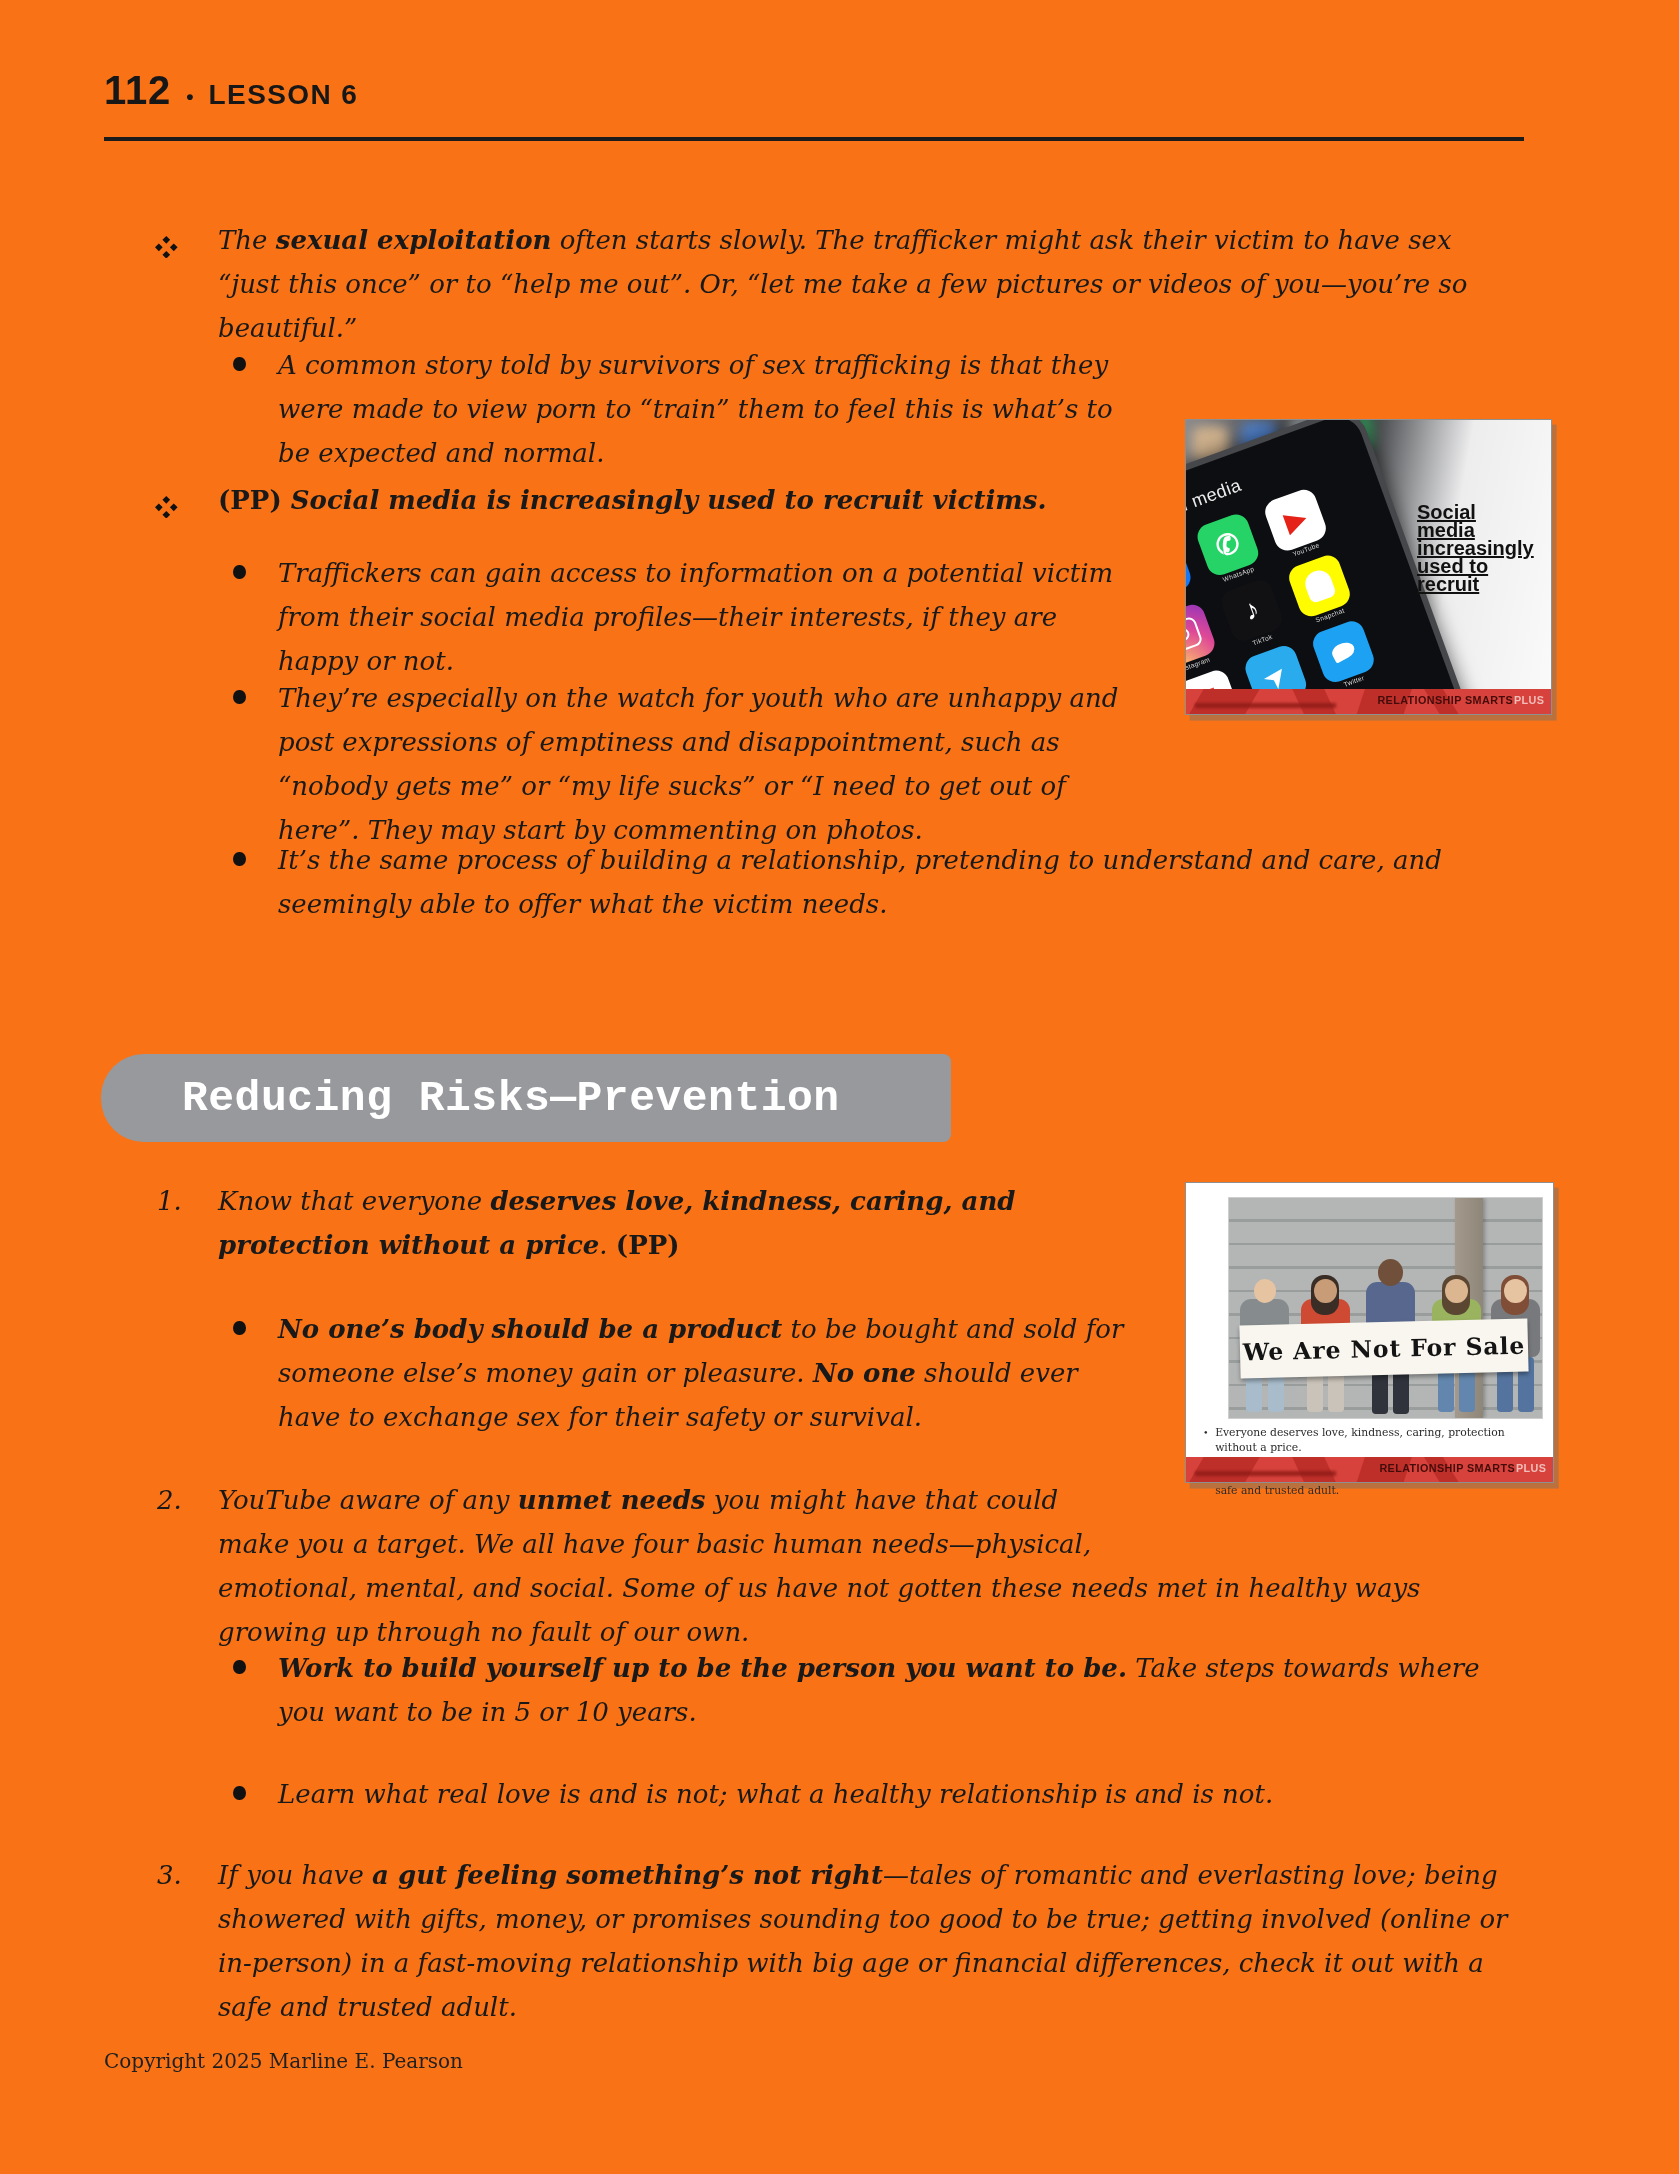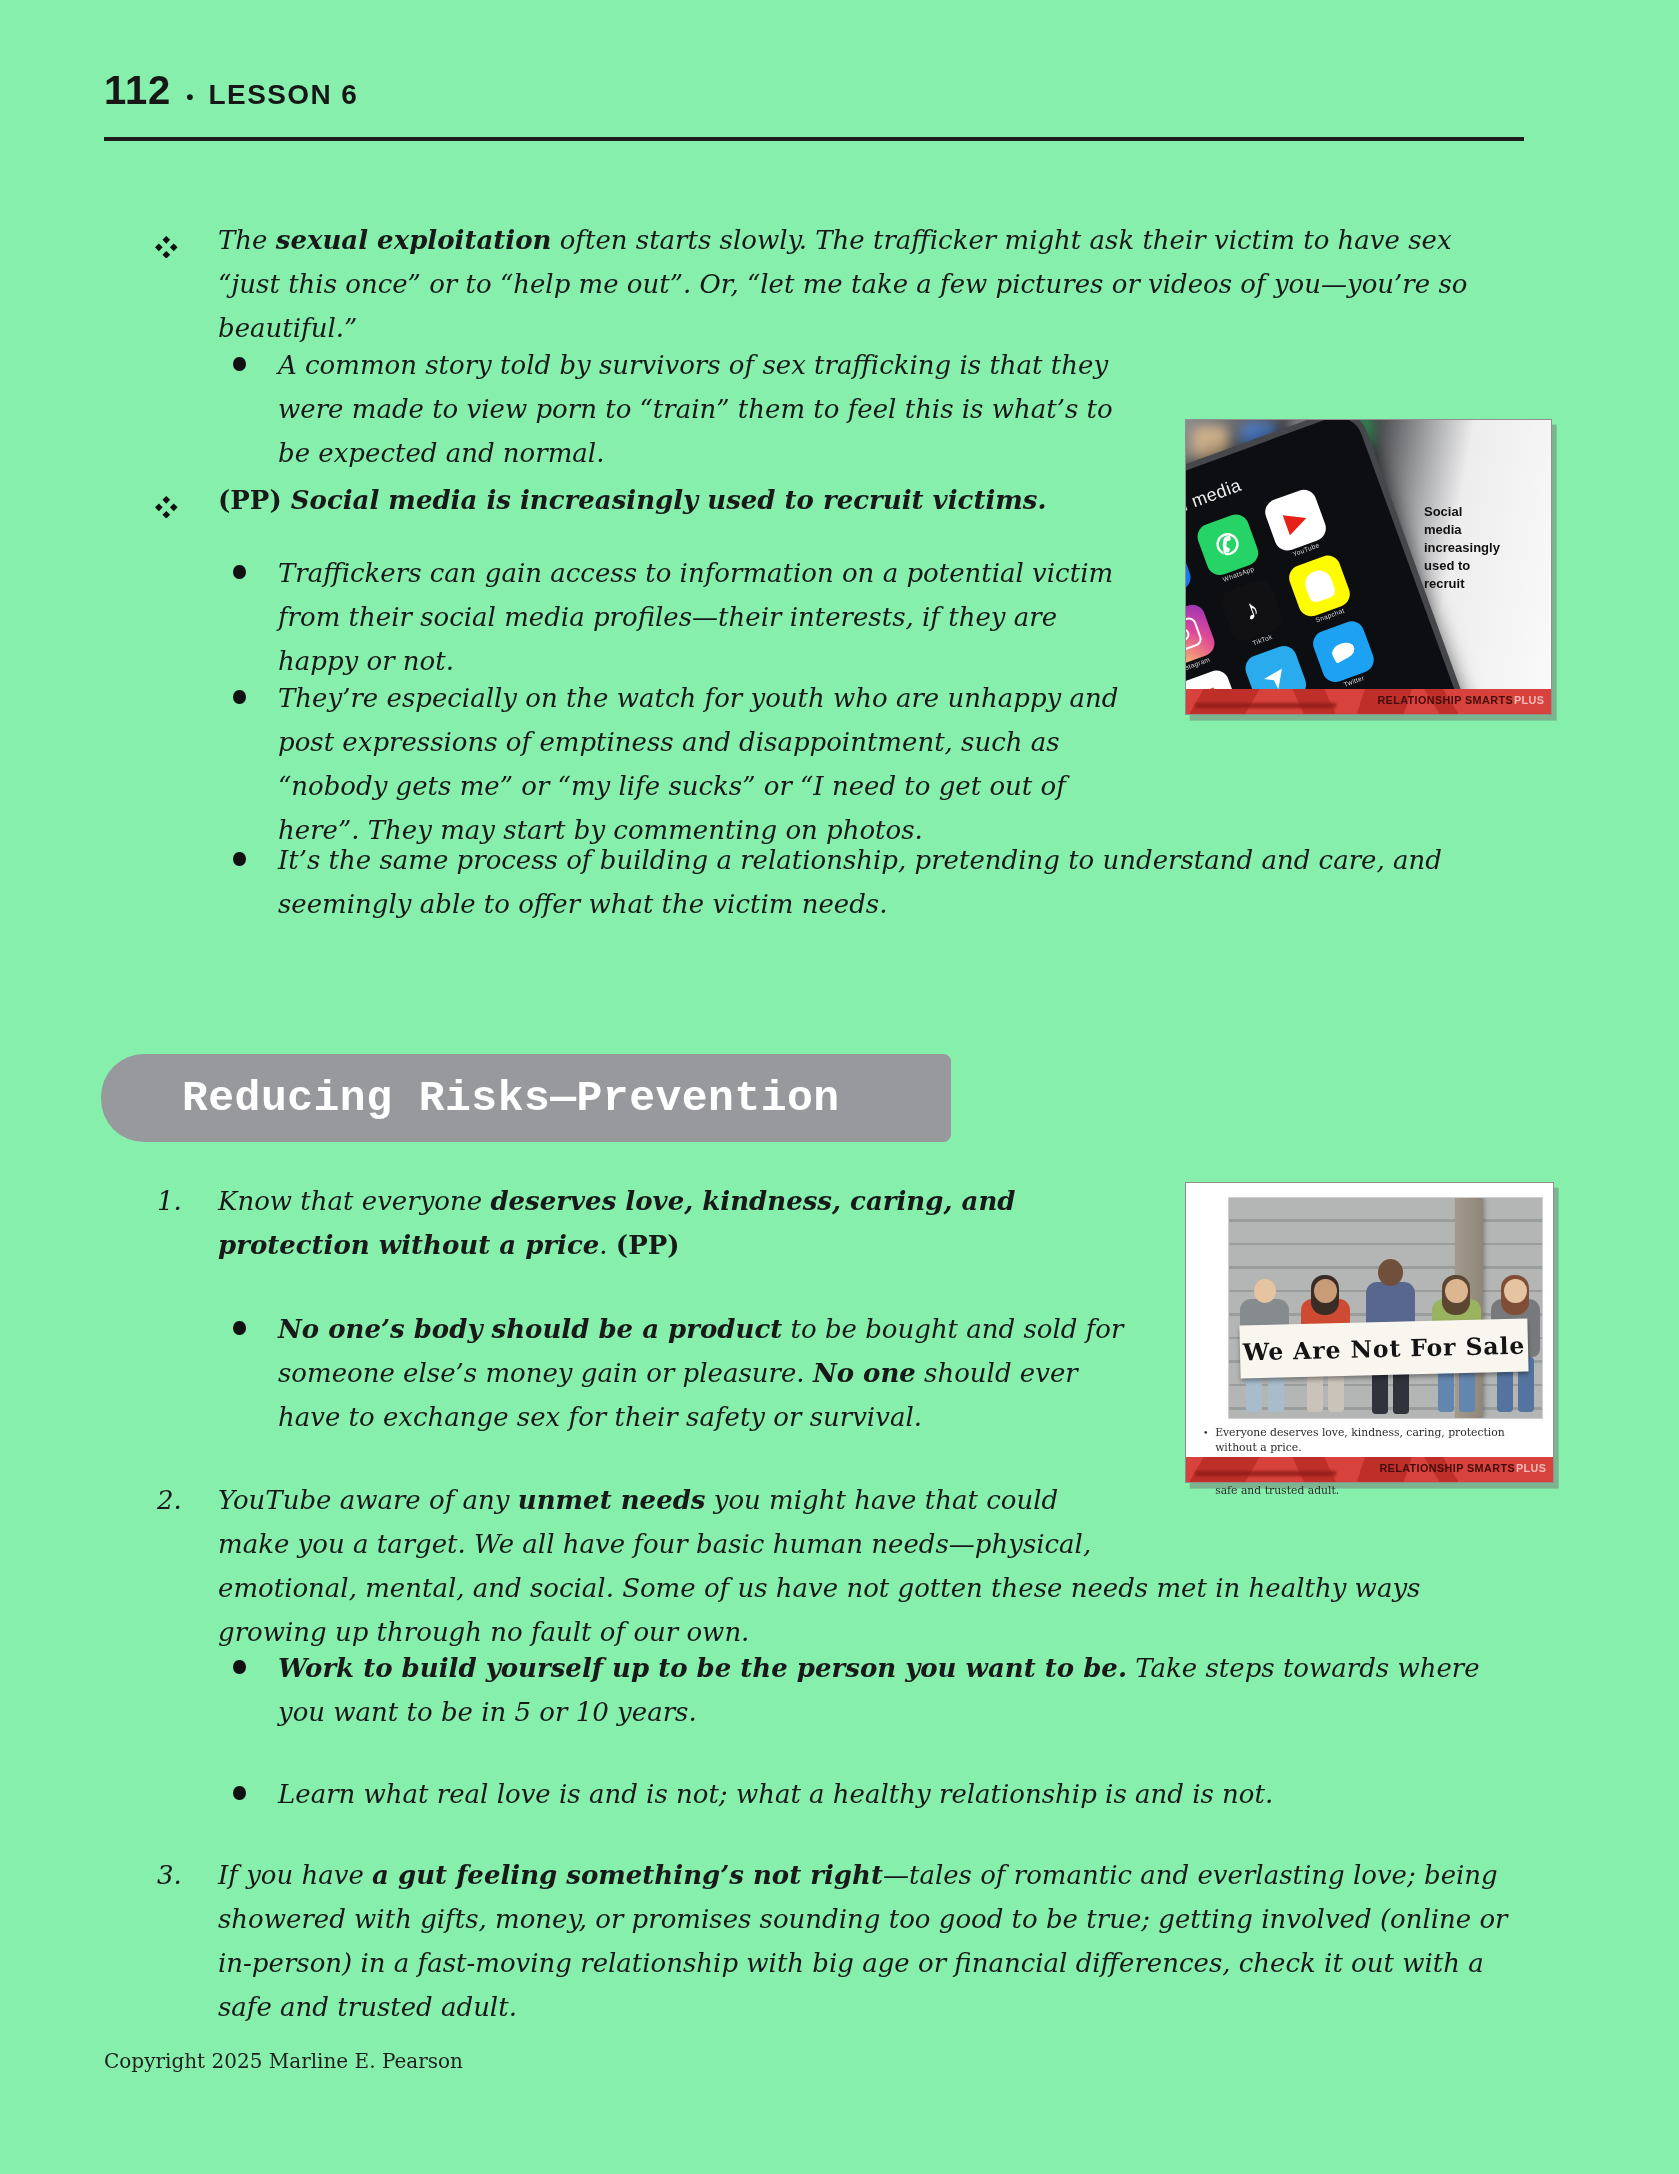--- a/index.html
+++ b/index.html
@@ -1,16 +1,16 @@
 <!DOCTYPE html>
 <html style="font-size:15px"><head>
 <meta charset="utf-8">
 <style>
   html,body{margin:0;padding:0;background:#e8e8e8;}
-  .page{position:relative;width:1680px;height:2174px;background:#86efac;margin:0 auto;
+  .page{position:relative;width:1680px;height:2174px;background:#f97316;margin:0 auto;
         font-family:"DejaVu Serif",serif;color:#1a1a1a;overflow:hidden;}
 
   
   .hdr{position:absolute;left:104px;top:68px;display:flex;align-items:baseline;gap:15px;
        font-family:"Liberation Sans",sans-serif;color:#171717;}
   .hdr .num{font-size:40px;font-weight:bold;letter-spacing:0.9px;}
   .hdr .sep{font-size:21px;font-weight:bold;}
   .hdr .lesson{font-size:28px;font-weight:bold;letter-spacing:1.4px;}
   .hdr-rule{position:absolute;left:104px;top:137px;width:1420px;height:3.8px;background:#1c1c1c;}
 
@@ -78,22 +78,22 @@
   .cam{position:relative;width:26px;height:26px;border:2.8px solid #fff;border-radius:7.5px;}
   .cam::after{content:"";position:absolute;left:5.6px;top:5.6px;width:9.4px;height:9.4px;border:2.8px solid #fff;border-radius:50%;}
   .app-tiktok{background:#111114;font-size:28px;}
   .app-snapchat{background:#fffc00;}
   .ghost{width:22.6px;height:25.4px;background:#fff;border-radius:11.3px 11.3px 4.7px 4.7px;box-shadow:0 0 0 1.9px #fff;}
   .app-gmail{background:#ffffff;color:#ea4335;font-size:28px;}
   .app-telegram{background:#2aabee;font-size:24.5px;}
   .app-telegram .glyph{transform:rotate(-35deg);display:inline-block;}
   .app-twitter{background:#1da1f2;}
   .bird{width:22.6px;height:16px;background:#fff;border-radius:60% 75% 60% 15%;transform:rotate(-8deg);}
-  .cap1{position:absolute;right:14px;top:83px;width:113px;font-family:"Liberation Sans",sans-serif;
-        font-weight:bold;font-size:13px;line-height:18px;color:#111;white-space:pre-line;}
+  .cap1{position:absolute;right:21px;top:83px;width:113px;font-family:"Liberation Sans",sans-serif;
+        font-weight:bold;font-size:20px;line-height:18px;color:#111;white-space:pre-line;text-decoration:underline;}
 
   
   #slide2{left:1185px;top:1182px;width:367px;height:299px;}
   .photo2{position:absolute;left:43px;top:15px;width:313px;height:220px;overflow:hidden;
           background:repeating-linear-gradient(180deg,#b3b6b5 0 21px,#999e9c 21px 23.5px);
           box-shadow:0 0 0 0.9px #c9c9c9;}
   .post{position:absolute;left:226px;top:0;width:28px;height:100%;
         background:linear-gradient(90deg,#a39a8d,#8f867a);box-shadow:1.9px 0 3.8px rgba(0,0,0,.25);}
   .person{position:absolute;bottom:5.6px;width:49px;}
   .person .hair{position:absolute;top:-3.8px;left:10.4px;width:28px;height:40px;border-radius:13px;}

